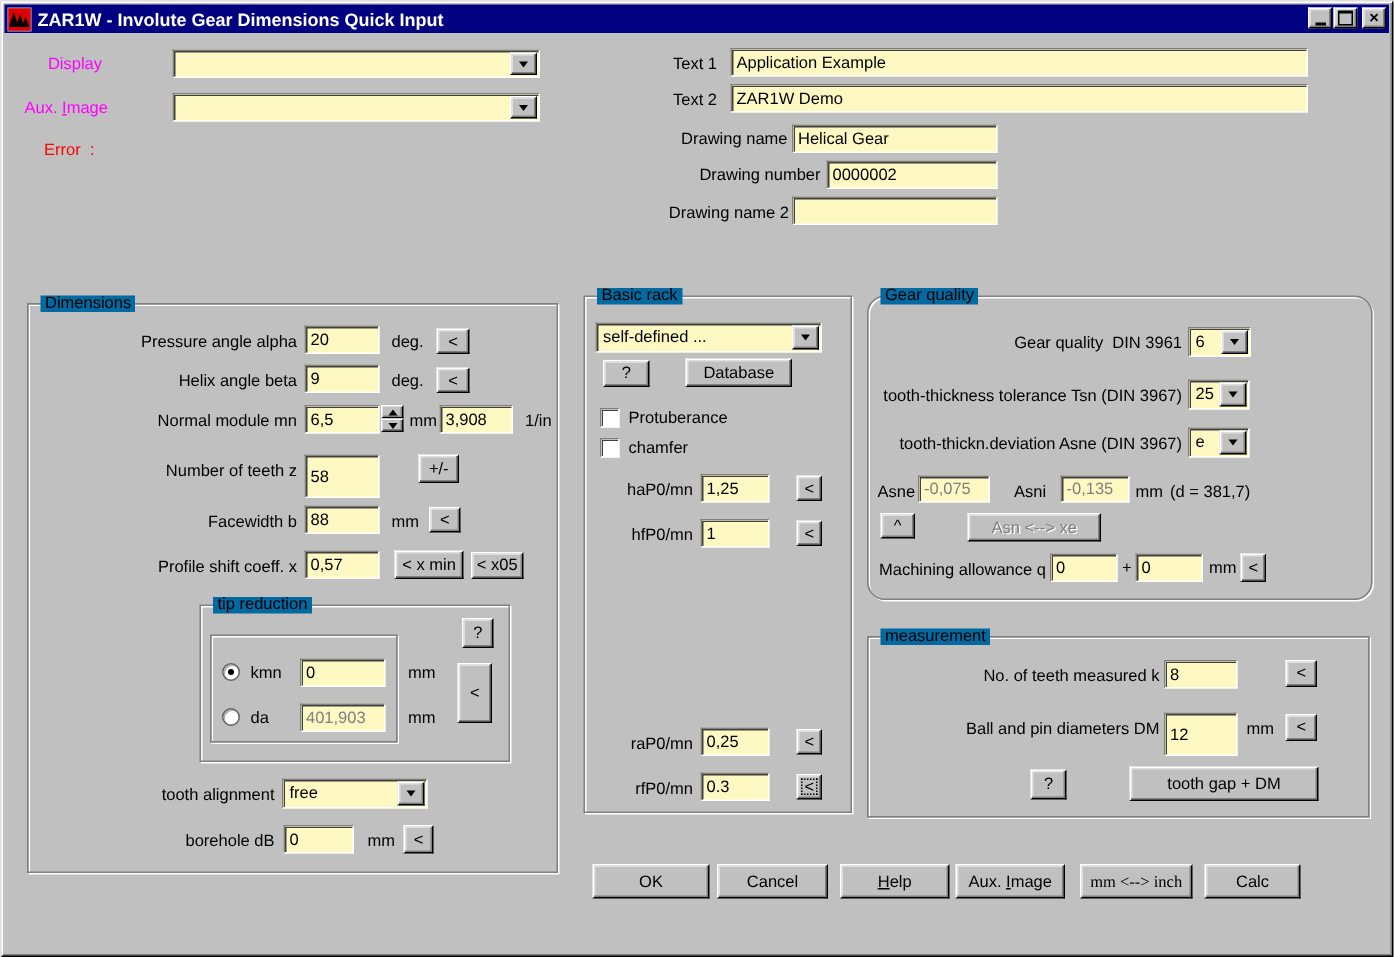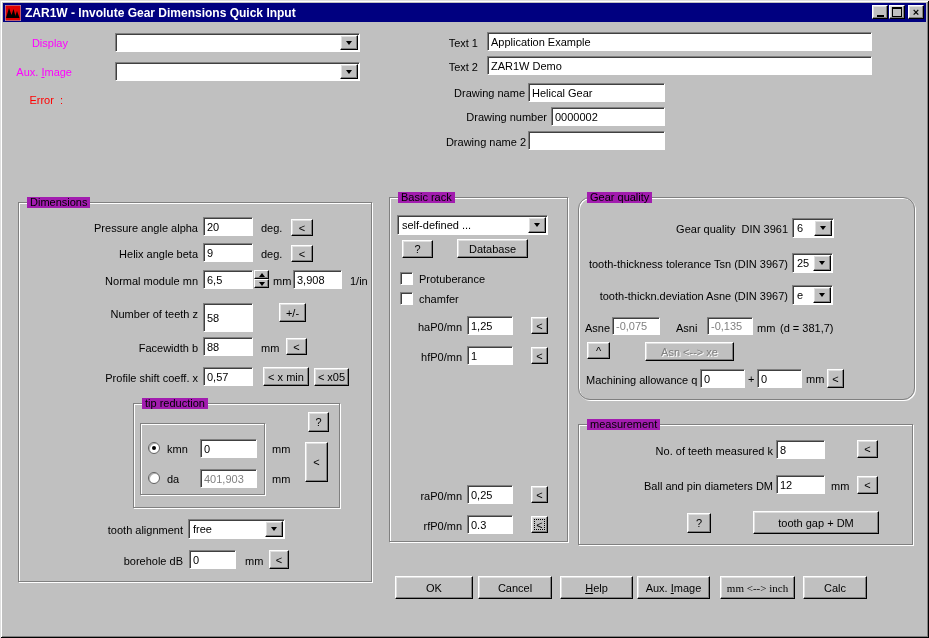--- a/index.html
+++ b/index.html
@@ -20,21 +20,21 @@
   .tb-btn{position:absolute;top:2px;width:16px;height:14px;background:#c0c0c0;
     border:1px solid;border-color:#fff #000 #000 #fff;
     box-shadow:inset -1px -1px 0 #808080, inset 1px 1px 0 #dfdfdf;
     display:flex;align-items:center;justify-content:center;box-sizing:border-box;}
   .glyph-min{display:block;width:7px;height:2px;background:#000;margin-top:7px;}
   .glyph-max{display:block;width:8px;height:7px;border:1px solid #000;border-top:2px solid #000;}
   .glyph-close{font-size:11px;font-weight:bold;line-height:10px;}
   .app-icon{margin-left:2px;display:flex;align-items:center;}
   
   .field,.combo,.errbox{
-    position:absolute;background:#ffffff;box-sizing:border-box;
+    position:absolute;background:#fef9c3;box-sizing:border-box;
     border:1px solid;border-color:#808080 #fff #fff #808080;
     box-shadow:inset 1px 1px 0 #404040;
     font-family:"Liberation Sans", sans-serif;font-size:11px;color:#000;
   }
   input.field{padding:1px 3px;outline:none;}
   input.field.dis{color:#808080;}
   .errbox{color:#00a000;padding:3px 5px;line-height:13px;overflow:hidden;}
   
   .combo-text{position:absolute;left:4px;top:3px;white-space:pre;}
   .combo-btn{position:absolute;right:1px;top:1px;bottom:1px;width:16px;background:#c0c0c0;
@@ -47,21 +47,21 @@
   .btn95{position:absolute;background:#c0c0c0;box-sizing:border-box;
     border:1px solid;border-color:#fff #000 #000 #fff;
     box-shadow:inset -1px -1px 0 #808080, inset 1px 1px 0 #dfdfdf;
     display:flex;align-items:center;justify-content:center;
     font-family:"Liberation Sans", sans-serif;font-size:11px;white-space:pre;cursor:default;}
   .btn95.focused{outline:1px dotted #000;outline-offset:-4px;}
   .btn95.disabled{color:#808080;text-shadow:1px 1px 0 #fff;}
   
   .grp{position:absolute;border:1px solid #808080;box-sizing:border-box;
     box-shadow:inset 1px 1px 0 #fff, 1px 1px 0 #fff;}
-  .grp-title{position:absolute;top:-6px;left:8px;background:#a21caf;padding:0 3px;font-size:11px;line-height:11px;white-space:pre;}
+  .grp-title{position:absolute;top:-6px;left:8px;background:#0369a1;padding:0 3px;font-size:11px;line-height:11px;white-space:pre;}
   
   .spinner{position:absolute;width:15px;height:19px;}
   .spin-half{position:absolute;left:0;width:15px;height:9px;background:#c0c0c0;box-sizing:border-box;
     border:1px solid;border-color:#fff #000 #000 #fff;box-shadow:inset -1px -1px 0 #808080;
     display:flex;align-items:center;justify-content:center;}
   
   .radio{position:absolute;width:12px;height:12px;border-radius:50%;background:#fff;box-sizing:border-box;
     border:1px solid #606060;box-shadow:inset 1px 1px 0 #b0b0b0;}
   .radio.checked::after{content:"";position:absolute;left:3px;top:3px;width:4px;height:4px;border-radius:50%;background:#000;}
   .chk{position:absolute;width:13px;height:13px;background:#fff;box-sizing:border-box;
@@ -262,21 +262,21 @@
   <span class="lbl" style="left:806px;top:373px;">mm</span>
   <div class="btn95" style="left:827px;top:369px;width:17px;height:19px;">&lt;</div>
 
   <div class="grp" style="left:578px;top:424px;width:335px;height:121px;">
     <span class="grp-title">measurement</span>
   </div>
   <span class="lbl" style="right:156px;top:445px;">No. of teeth measured k</span>
   <input class="field" style="left: 776px; top: 440px; width: 49px; height: 19px;" value="8">
   <div class="btn95" style="left:857px;top:440px;width:21px;height:18px;">&lt;</div>
   <span class="lbl" style="right:156px;top:480px;">Ball and pin diameters DM</span>
-  <input class="field" style="left: 776px; top: 475px; width: 49px; height: 19px;" value="12">
+  <input class="field" style="left: 776px; top: 475px; width: 49px; height: 29px;" value="12">
   <span class="lbl" style="left:831px;top:480px;">mm</span>
   <div class="btn95" style="left:857px;top:476px;width:21px;height:18px;">&lt;</div>
   <div class="btn95" style="left:687px;top:513px;width:24px;height:20px;">?</div>
   <div class="btn95" style="left:753px;top:511px;width:126px;height:23px;">tooth gap + DM</div>
 
   <div class="btn95" style="left:395px;top:576px;width:78px;height:23px;">OK</div>
   <div class="btn95" style="left:478px;top:576px;width:74px;height:23px;">Cancel</div>
   <div class="btn95" style="left:560px;top:576px;width:73px;height:23px;"><u>H</u><span>elp</span></div>
   <div class="btn95" style="left:637px;top:576px;width:73px;height:23px;"><span>Aux. </span><u>I</u><span>mage</span></div>
   <div class="btn95" style="left:720px;top:576px;width:75px;height:23px;font-family:Liberation Serif, serif;">mm &lt;--&gt; inch</div>

